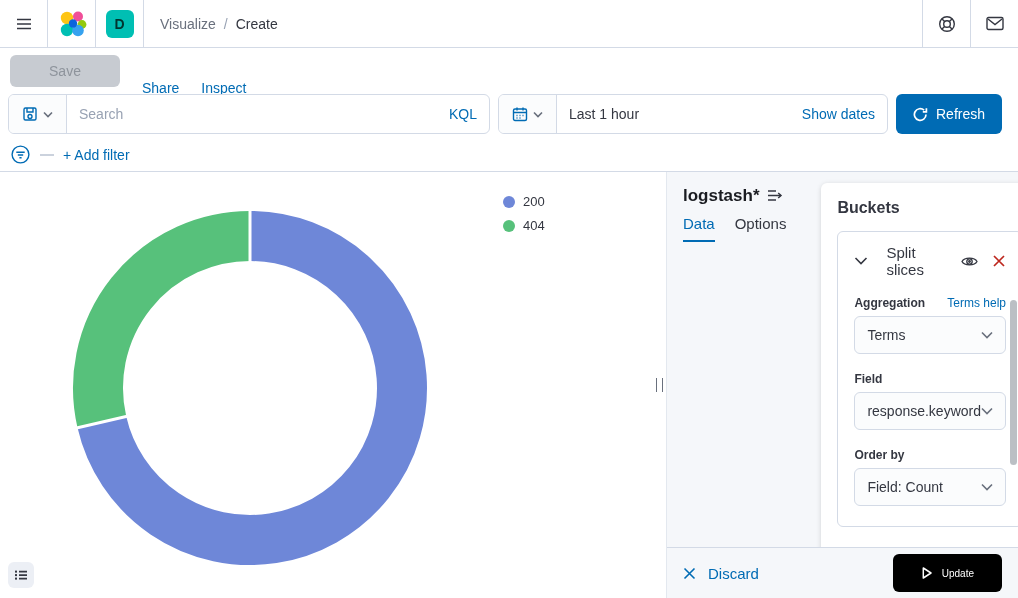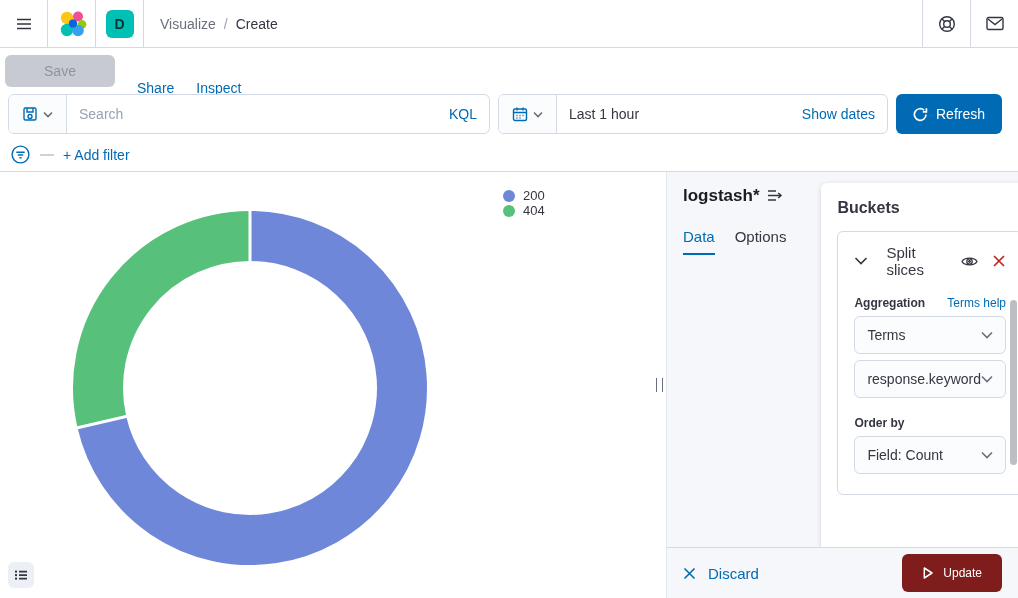--- a/index.html
+++ b/index.html
@@ -13,21 +13,21 @@
   .hcell.bordered { border-right:1px solid #D3DAE6; }
   .space-badge { width:28px; height:28px; background:#00BFB3; border-radius:6px; color:#01352f; font-weight:700; font-size:14px; display:flex; align-items:center; justify-content:center; }
   .breadcrumb { display:flex; align-items:center; gap:8px; padding:0 16px; font-size:14px; }
   .crumb-inactive { color:#69707D; cursor:pointer; }
   .crumb-sep { color:#98A2B3; }
   .crumb-active { color:#343741; font-weight:500; }
   .hspacer { flex:1; }
   .hcell.right { border-left:1px solid #D3DAE6; cursor:pointer; }
 
   
-  .toolbar { height:46px; display:flex; align-items:center; padding:0 5px; gap:22px; background:#fff; }
+  .toolbar { height:46px; display:flex; align-items:center; padding:0 10px; gap:22px; background:#fff; }
   .save-btn { width:110px; height:32px; background:#c7cbd1; color:#8e949c; border:none; border-radius:6px; font-size:14px; font-weight:500; font-family:inherit; }
   .toolbar-link { color:#006BB4; font-size:14px; cursor:pointer; background:none; border:none; font-family:inherit;margin-top:34px; }
 
   
   .query-row { height:44px; display:flex; align-items:center; padding:0 16px 4px 8px; gap:8px; }
   .boxgroup { height:40px; border:1px solid #D3DAE6; border-radius:6px; display:flex; align-items:center; background:#fff; overflow:hidden; }
   .search-group { flex:1; }
   .prepend { width:58px; align-self:stretch; display:flex; align-items:center; justify-content:center; gap:5px; border-right:1px solid #D3DAE6; background:#FBFCFD; cursor:pointer; }
   .search-input { flex:1; border:none; outline:none; font-family:inherit; font-size:14px; color:#343741; padding:0 12px; background:transparent; }
   .search-input::placeholder { color:#98A2B3; }
@@ -39,51 +39,51 @@
 
   
   .filter-row { height:34px; display:flex; align-items:center; padding:0 10px; gap:9px; border-bottom:1px solid #D3DAE6; }
   .filter-dash { width:14px; height:2px; background:#CBD2DD; }
   .add-filter { color:#006BB4; font-size:14px; cursor:pointer; background:none; border:none; font-family:inherit; }
 
   
   .content { height:426px; display:flex; }
   .chart-area { width:666px; position:relative; background:#fff; }
   #donut { position:absolute; left:70px; top:36px; cursor:pointer; }
-  .legend { position:absolute; left:503px; top:16px; display:flex; flex-direction:column; gap:0; }
+  .legend { position:absolute; left:503px; top:22px; display:flex; flex-direction:column; gap:9px; }
   .legend-row { display:flex; align-items:center; gap:8px; font-size:13px; color:#343741; cursor:pointer; }
   .dot { width:12px; height:12px; border-radius:50%; }
   .legend-toggle { position:absolute; left:8px; bottom:10px; width:26px; height:26px; background:#ECEFF5; border:none; border-radius:6px; display:flex; align-items:center; justify-content:center; cursor:pointer; }
   .resizer { position:absolute; right:3px; top:50%; transform:translateY(-50%); cursor:col-resize; }
   .grip { display:block; width:7px; height:14px; border-left:1.5px solid #69707D; border-right:1.5px solid #69707D; }
 
   
   .side-panel { flex:1; background:#F5F7FA; border-left:1px solid #E3E8EF; position:relative; overflow:hidden; display:flex; flex-direction:row; }
   .panel-head { padding:13px 16px 0 16px; }
   .panel-title-row { display:flex; align-items:center; justify-content:space-between; }
   .panel-title { font-size:17px; font-weight:700; color:#1A1C21; }
   .collapse-btn { background:none; border:none; cursor:pointer; padding:2px; }
-  .tabs { display:flex; gap:20px; margin-top:22px; }
+  .tabs { display:flex; gap:20px; margin-top:9px; }
   .tab { font-size:15px; padding-bottom:8px; border:none; background:none; font-family:inherit; cursor:pointer; color:#343741; border-bottom:2px solid transparent; }
   .tab.active { color:#006BB4; font-weight:500; border-bottom:2px solid #006BB4; }
   .card { margin:11px 12px 0 19px; background:#fff; border-radius:6px; box-shadow:0 1px 5px rgba(0,0,0,.15); padding:16px; flex:1; }
   .buckets-heading { font-size:16px; font-weight:700; color:#343741; }
   .subpanel { margin-top:14px; border:1px solid #D3DAE6; border-radius:6px; padding:12px 16px 20px 16px; background:#fff; }
   .acc-row { display:flex; align-items:center; gap:18px; }
   .acc-chevron { background:none; border:none; cursor:pointer; padding:0; }
   .acc-label { font-size:15px; color:#343741; }
   .acc-actions { margin-left:auto; display:flex; align-items:center; gap:14px; }
   .icon-btn { background:none; border:none; cursor:pointer; padding:0; display:flex; }
   .label-row { display:flex; align-items:center; justify-content:space-between; margin-top:18px; }
   .f-label { font-size:12px; font-weight:700; color:#343741; }
   .f-help { font-size:12px; color:#006BB4; cursor:pointer; background:none; border:none; font-family:inherit; }
   .select { margin-top:6px; height:38px; border:1px solid #D3DAE6; background:#FBFCFD; border-radius:6px; display:flex; align-items:center; justify-content:space-between; padding:0 12px; font-size:14px; color:#343741; cursor:pointer; }
   .panel-footer { position:absolute; left:0; right:0; bottom:0; height:51px; background:#F5F7FA; border-top:1px solid #D3DAE6; display:flex; align-items:center; justify-content:space-between; padding:0 16px; }
   .discard { color:#006BB4; font-size:15px; display:flex; align-items:center; gap:12px; cursor:pointer; background:none; border:none; font-family:inherit; }
-  .update-btn { height:38px; background:#7f1d1d; color:#fff; border:none; border-radius:6px; display:flex; align-items:center; gap:9px; padding:0 20px; font-size:12px; font-family:inherit; cursor:pointer; }
+  .update-btn { height:38px; background:#000000; color:#fff; border:none; border-radius:6px; display:flex; align-items:center; gap:9px; padding:0 28px; font-size:10px; font-family:inherit; cursor:pointer; }
   .scroll-thumb { position:absolute; right:1px; top:128px; width:7px; height:165px; background:rgba(105,112,125,.45); border-radius:4px; cursor:grab; }
 </style>
 </head>
 <body>
 
 <div class="header">
   <div class="hcell bordered">
     <span>
       <svg width="16" height="16" viewBox="0 0 16 16">
           <path d="M1 3.5h14M1 8h14M1 12.5h14" stroke="#343741" stroke-width="1.7"></path>
@@ -293,20 +293,23 @@
         </div>
         <div class="select">
           <span>Terms</span>
           <span>
             <svg width="12" height="8" viewBox="0 0 12 8" fill="none" stroke="#69707D" stroke-width="1.6">
                 <path d="M1 1.5l5 5 5-5"></path>
               </svg>
           </span>
         </div>
 
+        <div class="label-row">
+          <span class="f-label">Field</span>
+        </div>
         <div class="select">
           <span>response.keyword</span>
           <span>
             <svg width="12" height="8" viewBox="0 0 12 8" fill="none" stroke="#69707D" stroke-width="1.6">
                 <path d="M1 1.5l5 5 5-5"></path>
               </svg>
           </span>
         </div>
 
         <div class="label-row">

